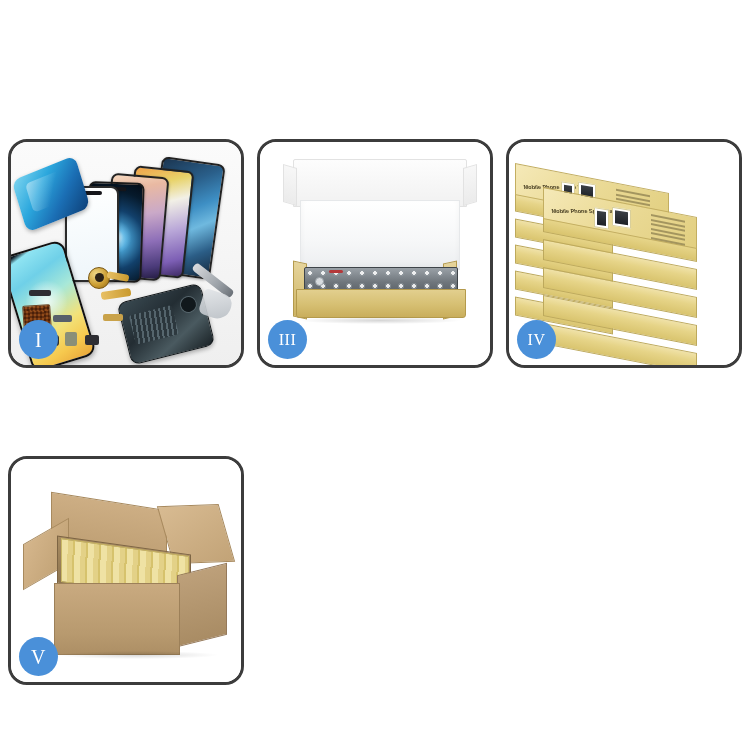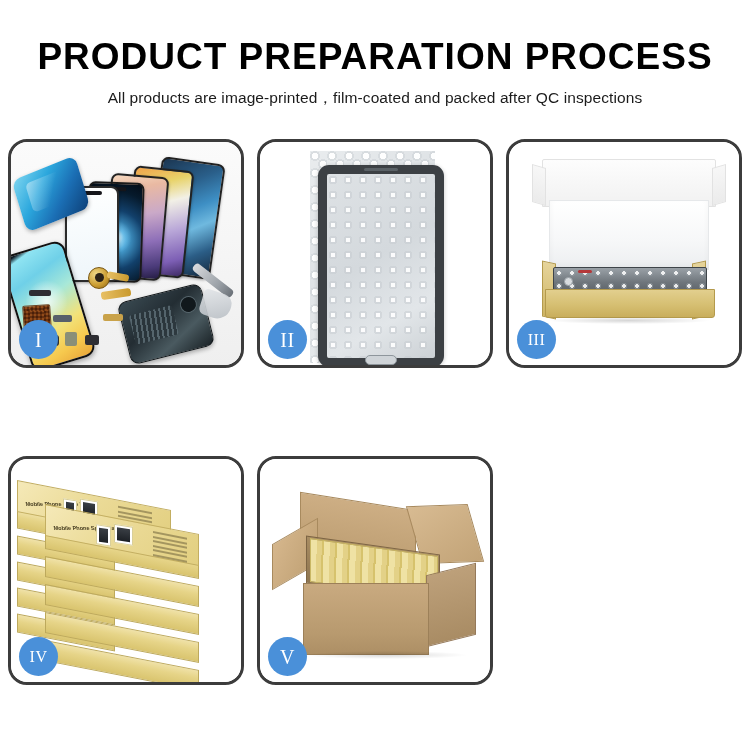--- a/index.html
+++ b/index.html
@@ -354,24 +354,20 @@
   .c6-shadow{
     position:absolute;left:34px;top:176px;width:155px;height:8px;
     background:radial-gradient(ellipse at center,rgba(0,0,0,.14),rgba(0,0,0,0) 72%);
   }
 </style>
 </head>
 <body>
 
 <div class="page">
 
-  <div class="header">
-    <div class="title">PRODUCT PREPARATION PROCESS</div>
-    <div class="subtitle">All products are image-printed，film-coated and packed after QC inspections</div>
-  </div>
 
   <div class="grid">
 
     <div class="panel">
       <div class="panel-inner">
         <div class="p1bg"></div>
 
         <div class="ph ph-huawei"></div>
         <div class="ph ph-p40"></div>
         <div class="ph ph-samsung"></div>
@@ -400,28 +396,20 @@
         <div class="tinyp" style="left:54px;top:190px;width:12px;height:14px;background:#8a8f78;"></div>
         <div class="tinyp" style="left:74px;top:193px;width:14px;height:10px;"></div>
         <div class="tinyp" style="left:42px;top:173px;width:19px;height:7px;background:#58606a;"></div>
         <div class="tinyp" style="left:92px;top:172px;width:20px;height:7px;background:#c9a24a;"></div>
         <div class="tool"></div>
         <div class="tool2"></div>
       </div>
       <div class="badge">I</div>
     </div>
 
-    <div class="panel">
-      <div class="panel-inner">
-        <div class="p2bg"></div>
-        <div class="bubblefield"></div>
-        <div class="screen2"></div>
-      </div>
-      <div class="badge">II</div>
-    </div>
 
     <div class="panel">
       <div class="panel-inner">
         <div class="p3bg"></div>
         <div class="b3-lidback"></div>
         <div class="b3-foam"></div>
         <div class="b3-rimL"></div>
         <div class="b3-rimR"></div>
         <div class="b3-content">
           <span class="red"></span>

